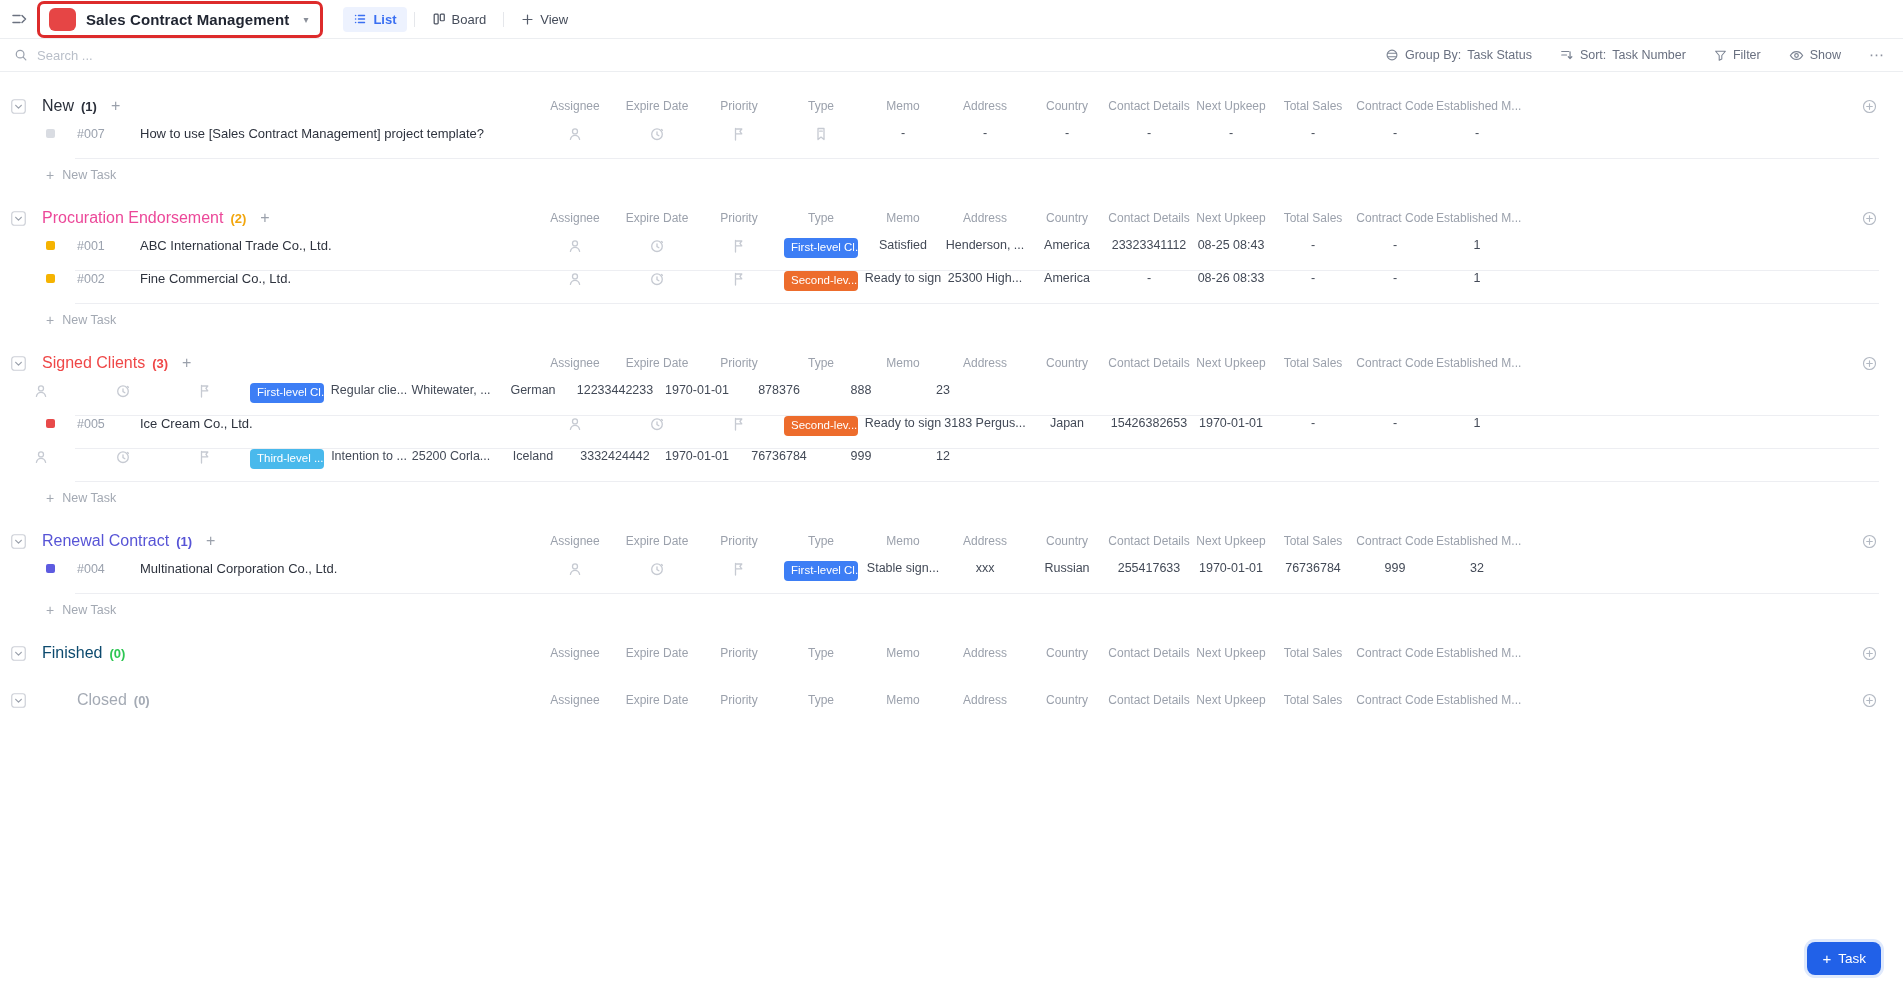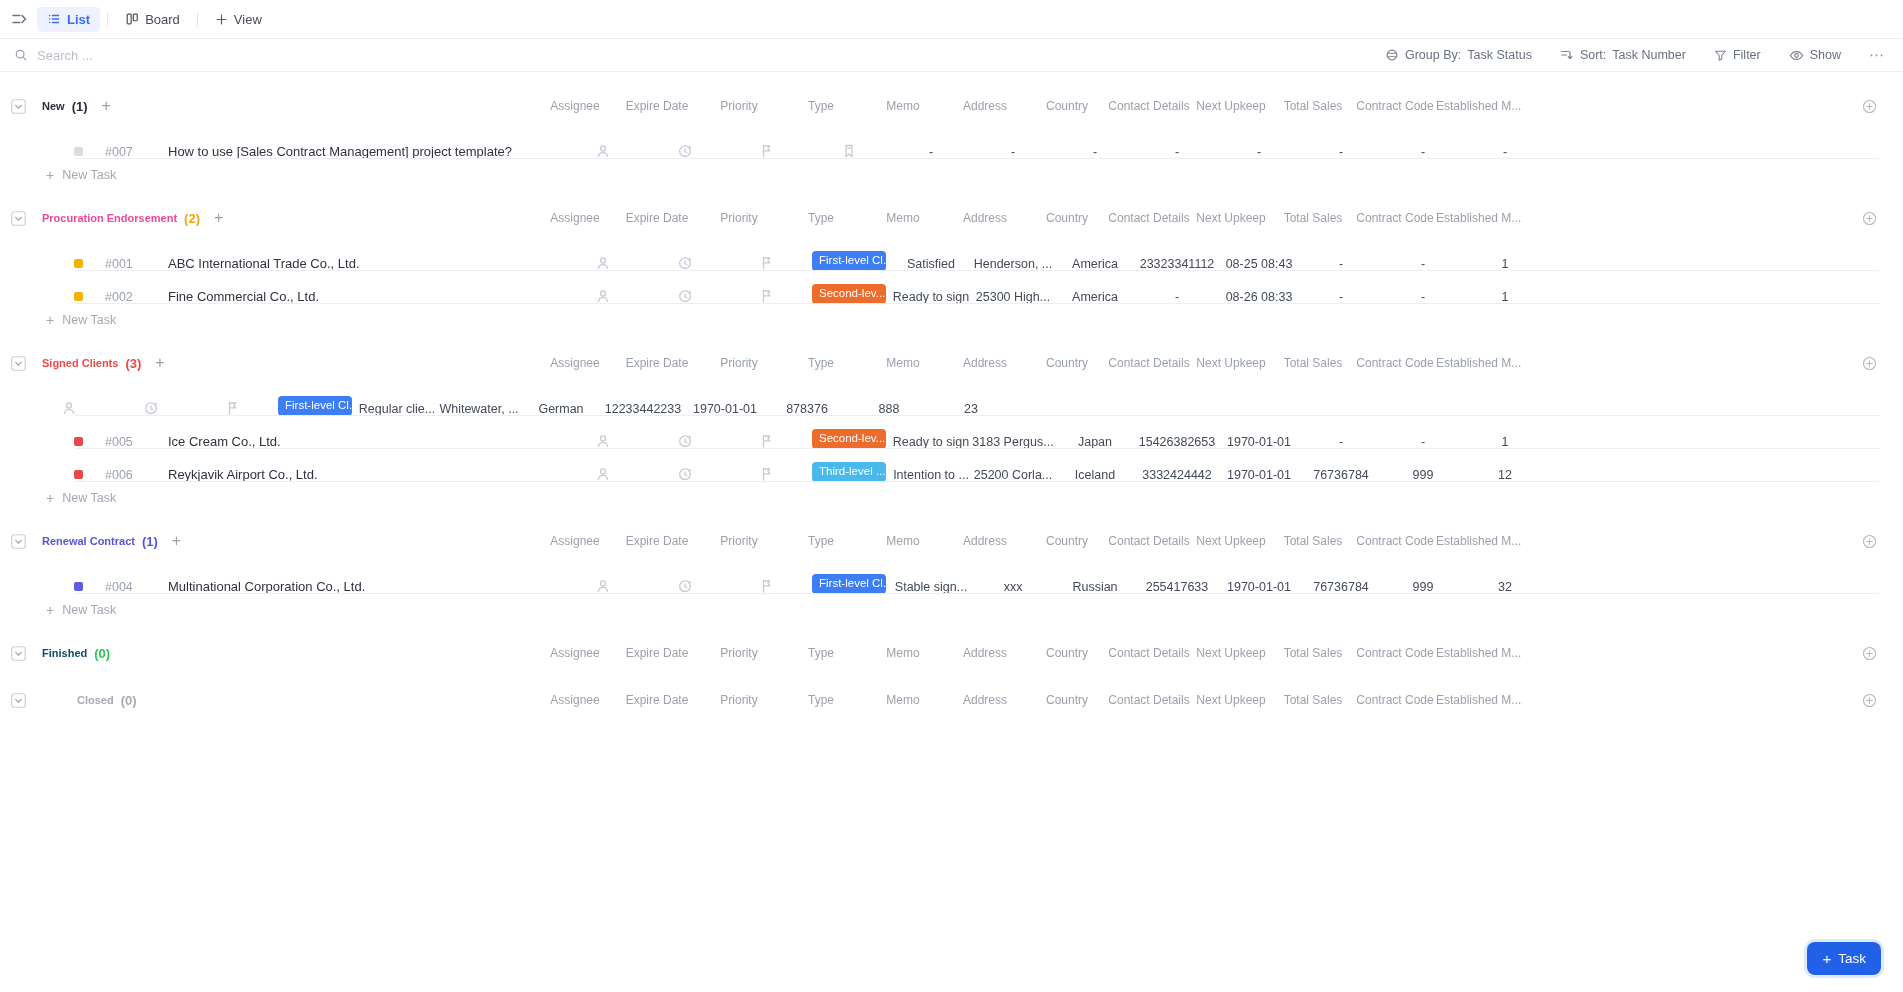--- a/index.html
+++ b/index.html
@@ -42,31 +42,31 @@
   .controls { display:flex; align-items:center; gap:28px; }
   .control { display:flex; align-items:center; gap:6px; color:#697080; font-size:12.5px; cursor:pointer; white-space:nowrap; }
   .control .val { color:#697080; }
   .more { color:#8b919e; font-size:15px; letter-spacing:1px; cursor:pointer; }
   
   .content { padding-top:14px; }
   .group { margin-bottom:7px; }
   .group-header { height:40px; display:flex; align-items:center; }
   .g-left { flex:0 0 534px; display:flex; align-items:center; padding-left:11px; }
   .collapse-box { margin-right:16px; cursor:pointer; display:inline-flex; }
-  .g-name { font-size:11px; font-weight:bold; }
+  .g-name { font-size:16px; font-weight:normal; }
   .g-count { font-size:13px; font-weight:bold; margin-left:7px; }
   .g-add { color:#9aa0ab; font-size:16px; margin-left:14px; cursor:pointer; line-height:1; }
   .col-heads { display:flex; align-items:center; }
   .col-head { width:82px; text-align:center; color:#9ba1ac; font-size:12px; white-space:nowrap; overflow:hidden; cursor:pointer; }
   .col-head.col-wide { width:90px; text-align:left; }
   .add-col { margin-left:auto; margin-right:26px; cursor:pointer; display:inline-flex; }
   
   .group-rows { position:relative; }
   .group-rows::before { content:""; position:absolute; top:0; left:75px; right:24px; border-top:1px solid #edeef2; }
-  .task-row { height:33px; display:flex; align-items:flex-end; position:relative; background:#fff;padding-left:28px; }
+  .task-row { height:33px; display:flex; align-items:flex-start; position:relative; background:#fff; }
   .task-row::after { content:""; position:absolute; bottom:0; left:75px; right:24px; border-bottom:1px solid #edeef2; }
   .row-left { flex:0 0 534px; display:flex; align-items:center; padding-left:46px; overflow:hidden; }
   .status-sq { width:9px; height:9px; border-radius:2px; flex:0 0 9px; margin-right:22px; cursor:pointer; }
   .task-id { width:34px; color:#9ba2ae; font-size:12.5px; flex:0 0 34px; }
   .task-title { margin-left:29px; color:#2e333e; font-size:13px; white-space:nowrap; overflow:hidden; cursor:pointer; }
   .cell { width:82px; display:flex; align-items:center; justify-content:center; font-size:12.5px; color:#434a57; white-space:nowrap; overflow:hidden; cursor:pointer; }
   .pill {
     display:inline-block; max-width:74px; padding:3px 7px; border-radius:4px;
     color:#fff; font-size:11.5px; white-space:nowrap; overflow:hidden; line-height:1.2;
   }
@@ -85,20 +85,25 @@
 </style>
 </head>
 <body>
 
 <div class="topbar">
   <span class="icon-btn toggle">
     <svg width="18" height="18" viewBox="0 0 18 18" fill="none" stroke="#6b7280" stroke-width="1.5" stroke-linecap="round" stroke-linejoin="round">
       <path d="M3 5.5h7M3 12.5h7M12 5.5l3.5 3.5L12 12.5"></path>
     </svg>
   </span>
+  <div class="title-box">
+    <span class="proj-icon"></span>
+    <span class="proj-title">Sales Contract Management</span>
+    <span class="caret">▾</span>
+  </div>
   <div class="tabs">
     <div class="tab active">
       <span>
         <svg width="14" height="14" viewBox="0 0 16 16" fill="none" stroke="#3a6ff2" stroke-width="1.5" stroke-linecap="round">
           <circle cx="3" cy="4" r="0.9" fill="#3a6ff2" stroke="none"></circle>
             <circle cx="3" cy="8" r="0.9" fill="#3a6ff2" stroke="none"></circle>
             <circle cx="3" cy="12" r="0.9" fill="#3a6ff2" stroke="none"></circle>
           <path d="M6.2 4h7M6.2 8h7M6.2 12h7"></path>
         </svg>
       </span>
@@ -498,25 +503,20 @@
     <div class="cell">3183 Pergus...</div>
     <div class="cell">Japan</div>
     <div class="cell">15426382653</div>
     <div class="cell">1970-01-01</div>
     <div class="cell">-</div>
     <div class="cell">-</div>
     <div class="cell">1</div>
   </div>
 
   <div class="task-row">
-    <div class="row-left">
-      <span class="status-sq" style="background: rgb(232, 74, 74);"></span>
-      <span class="task-id">#006</span>
-      <span class="task-title">Reykjavik Airport Co., Ltd.</span>
-    </div>
     <div class="cell">
       <span>
         <svg width="16" height="16" viewBox="0 0 16 16" fill="none" stroke="#c6cad2" stroke-width="1.3" stroke-linecap="round">
           <circle cx="8" cy="5.4" r="2.5"></circle>
                 <path d="M3.4 13.4c.6-2.6 2.4-4 4.6-4s4 1.4 4.6 4"></path>
         </svg>
       </span>
     </div>
     <div class="cell">
       <span>

